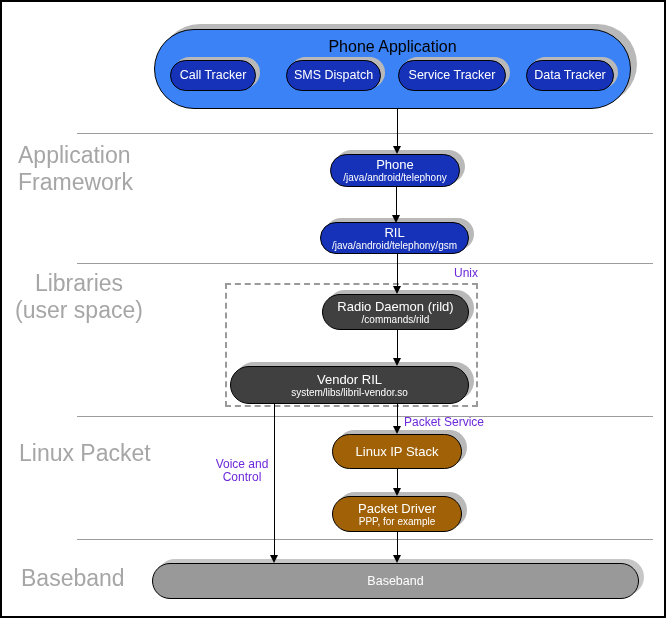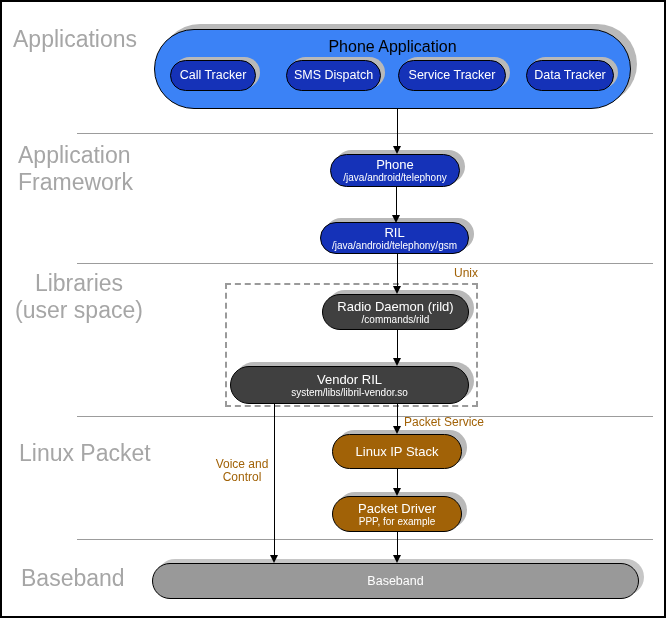--- a/index.html
+++ b/index.html
@@ -30,33 +30,32 @@
   .app-pill .t{font-size:12.5px;}
   .dashed-box{
     position:absolute;left:223px;top:281px;width:253px;height:124px;
     border:2px dashed #9a9a9a;box-sizing:border-box;
   }
   .vline{position:absolute;width:1px;background:#000;}
   .ahead{
     position:absolute;width:0;height:0;
     border-left:4px solid transparent;border-right:4px solid transparent;border-top:8px solid #000;
   }
-  .note{position:absolute;color:#a16207;font-size:12px;line-height:13px;}
+  .note{position:absolute;color:#6d28d9;font-size:12px;line-height:13px;}
 </style>
 </head>
 <body>
 
 <div class="canvas">
 
   <div class="hline" style="top:131px"></div>
   <div class="hline" style="top:261px"></div>
   <div class="hline" style="top:414px"></div>
   <div class="hline" style="top:537px"></div>
 
-  <div class="layer-label" style="left:11px;top:24px">Applications</div>
   <div class="layer-label" style="left:16px;top:140px">
     <div>Application</div>
     <div>Framework</div>
   </div>
   <div class="layer-label" style="left:2px;top:268px;width:150px;text-align:center">
     <div>Libraries</div>
     <div>(user space)</div>
   </div>
   <div class="layer-label" style="left:17px;top:438px">Linux Packet</div>
   <div class="layer-label" style="left:19px;top:563px">Baseband</div>

